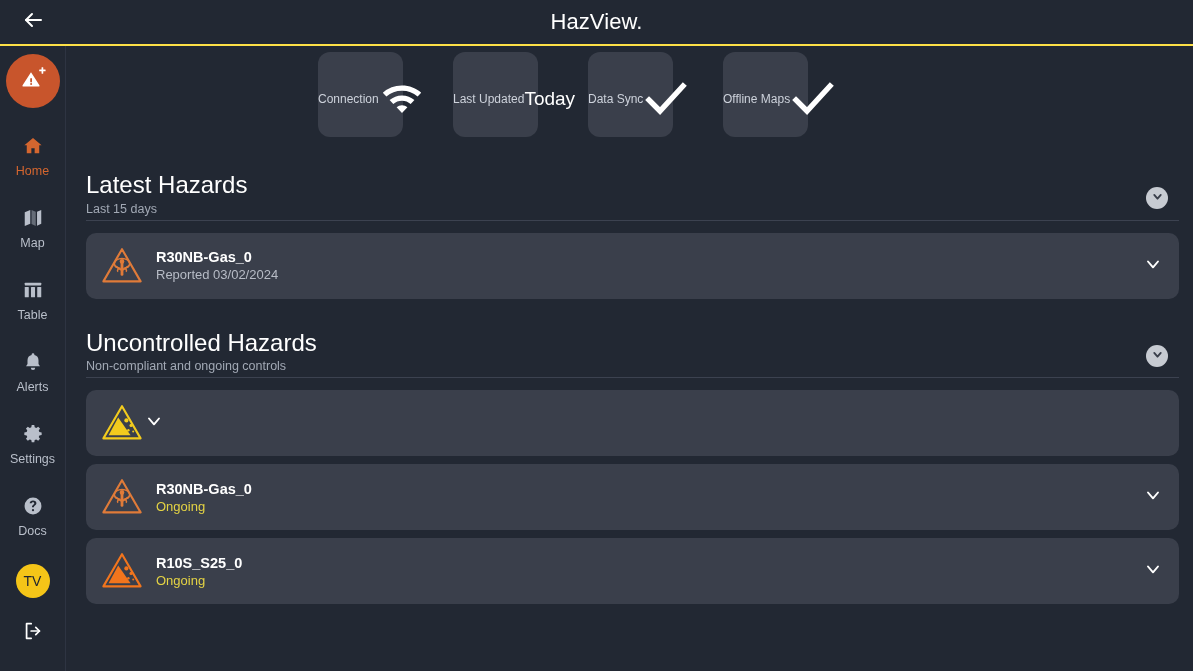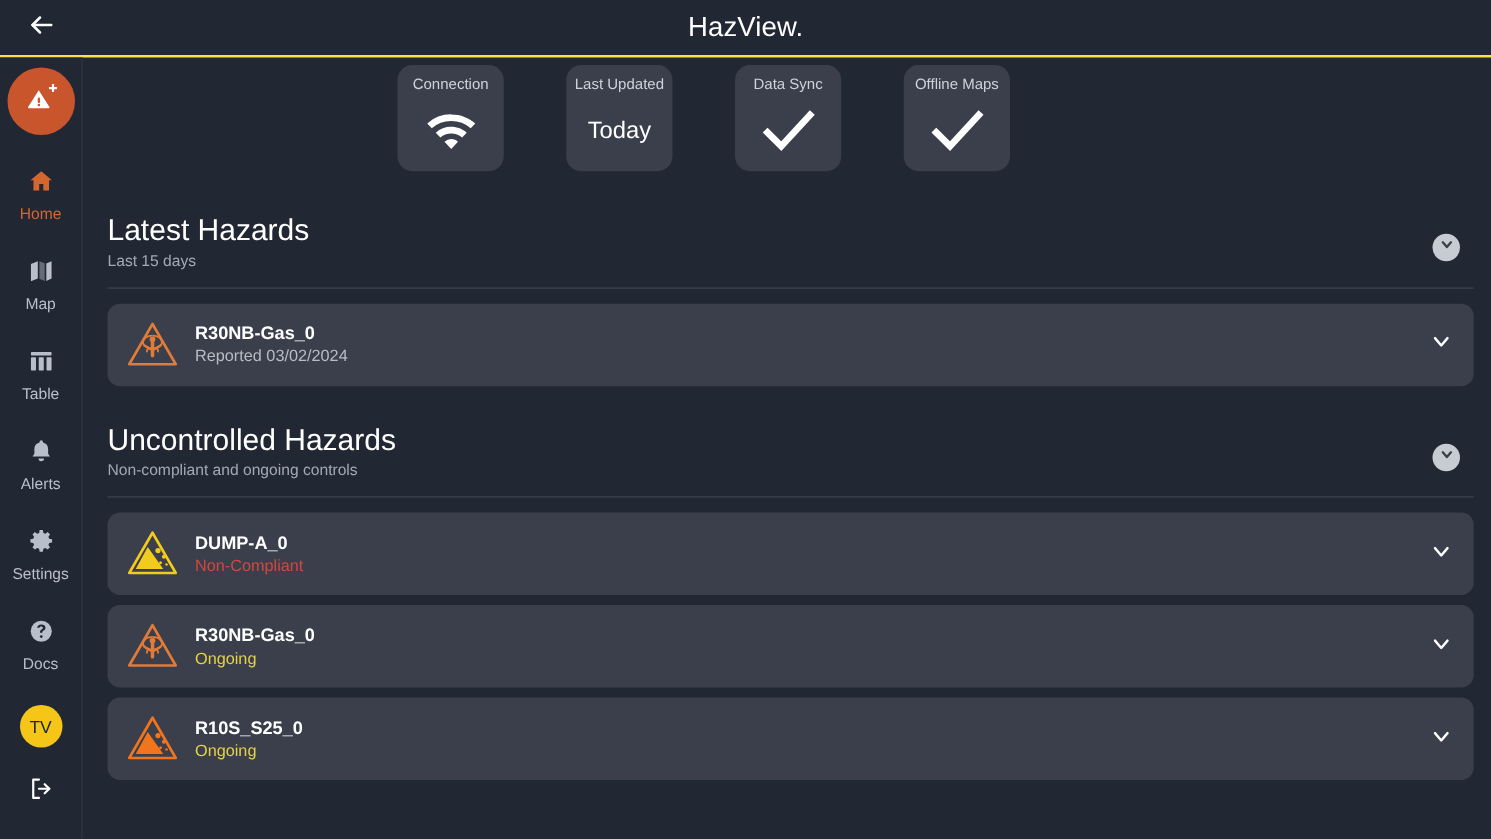--- a/index.html
+++ b/index.html
@@ -124,21 +124,21 @@
     display: flex;
     gap: 50px;
     padding: 6px 0 0 252px;
   }
   .status-card {
     width: 85px;
     height: 85px;
     border-radius: 12px;
     background: #3a3f4b;
     display: flex;
-    flex-direction: column;
+    flex-direction: row;
     align-items: center;
     padding-top: 9px;
     cursor: pointer;
   }
   .status-card .sc-label {
     font-size: 12px;
     color: #cdd2db;
     line-height: 1;
     white-space: nowrap;
   }
@@ -156,21 +156,21 @@
   }
 
   
   .section {
     padding: 0 14px 0 20px;
   }
   .section-head {
     display: flex;
     align-items: flex-start;
     justify-content: space-between;
-    padding-bottom: 14px;
+    padding-bottom: 4px;
     border-bottom: 1px solid #3c4250;
     gap: 36px;
   }
   .section-title {
     font-size: 24px;
     font-weight: 400;
     color: #ffffff;
     line-height: 1.15;
   }
   .section-sub {
@@ -454,24 +454,20 @@
         <span class="hz-icon">
           <svg width="42" height="40" viewBox="0 0 42 40">
             <path d="M21 3.2 39.6 35.4H2.4Z" fill="none" stroke="#f2cb1d" stroke-width="2.1" stroke-linejoin="round"></path>
             <path d="M17.2 14.6 29.6 32.2H7.6Z" fill="#f2cb1d"></path>
             <circle cx="25.4" cy="17.4" r="2.1" fill="#f2cb1d"></circle>
             <circle cx="30.1" cy="22.4" r="1.6" fill="#f2cb1d"></circle>
             <circle cx="27.4" cy="27.2" r="1.2" fill="#f2cb1d"></circle>
             <circle cx="32.2" cy="28.6" r="1" fill="#f2cb1d"></circle>
           </svg>
         </span>
-        <span class="hz-text">
-          <span class="hz-name">DUMP-A_0</span>
-          <span class="hz-meta status-noncompliant">Non-Compliant</span>
-        </span>
         <span class="row-chevron">
           <span>
             <svg width="20" height="20" viewBox="0 0 24 24" fill="none" stroke="#ffffff" stroke-width="2.3" stroke-linecap="round" stroke-linejoin="round">
               <polyline points="6,9 12,16 18,9"></polyline>
             </svg>
           </span>
         </span>
       </div>
 
       <div class="hazard-row">

